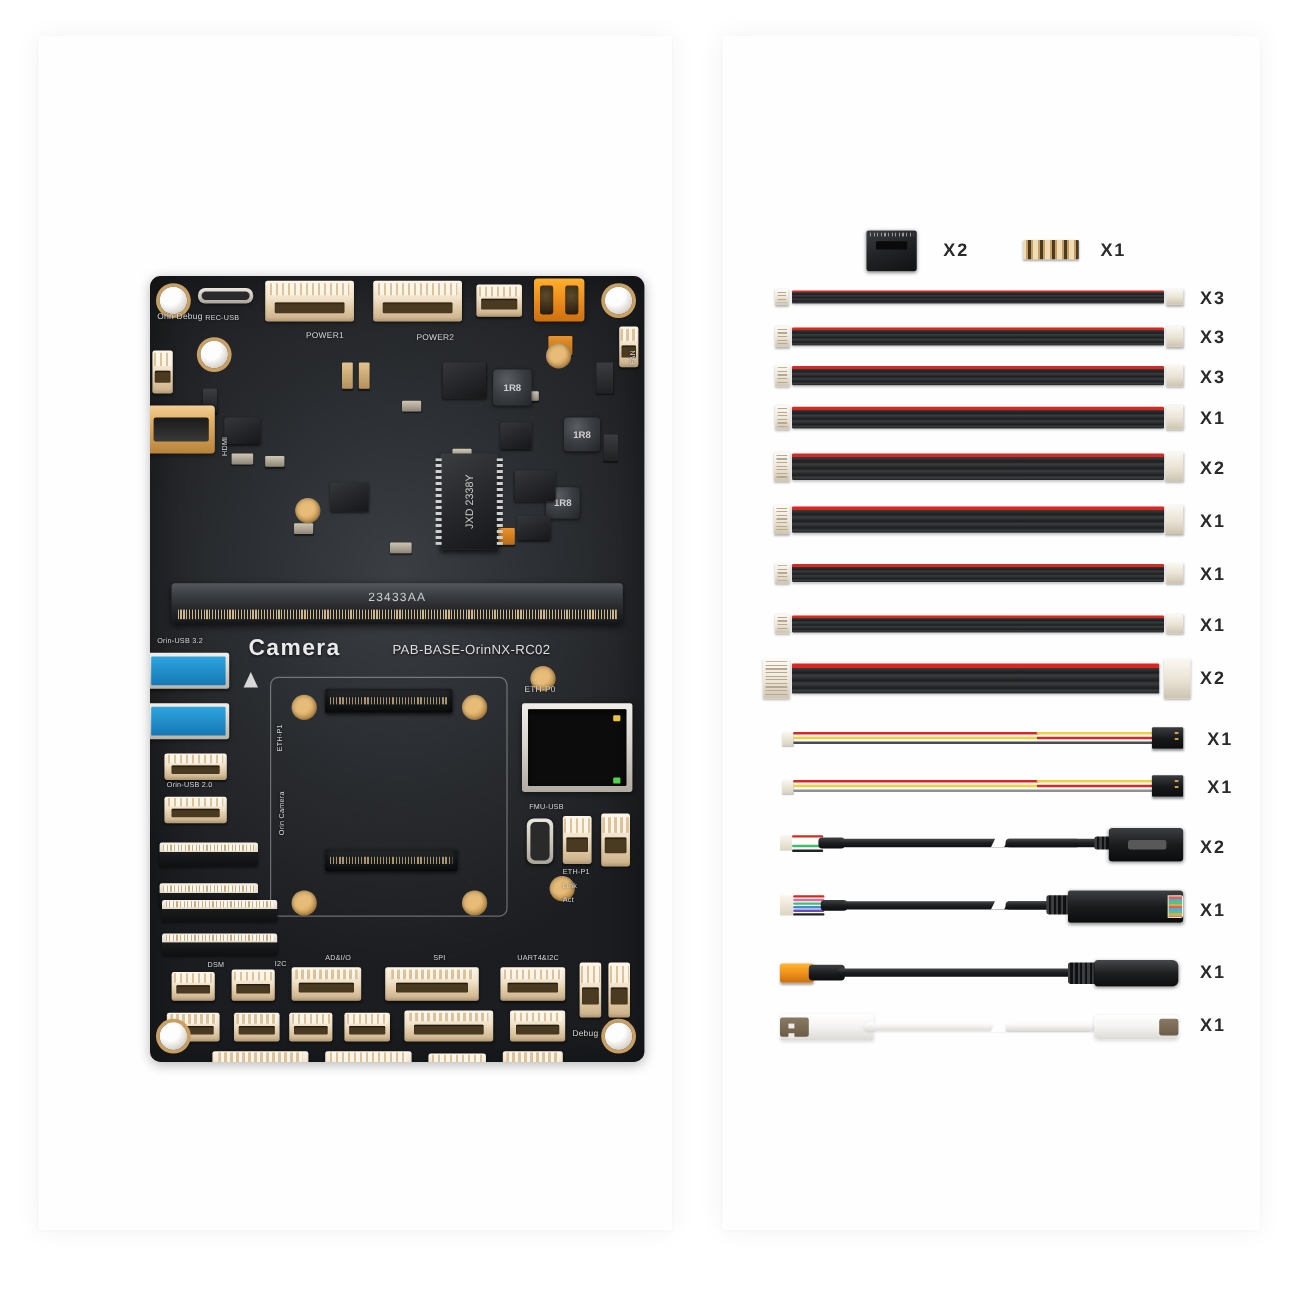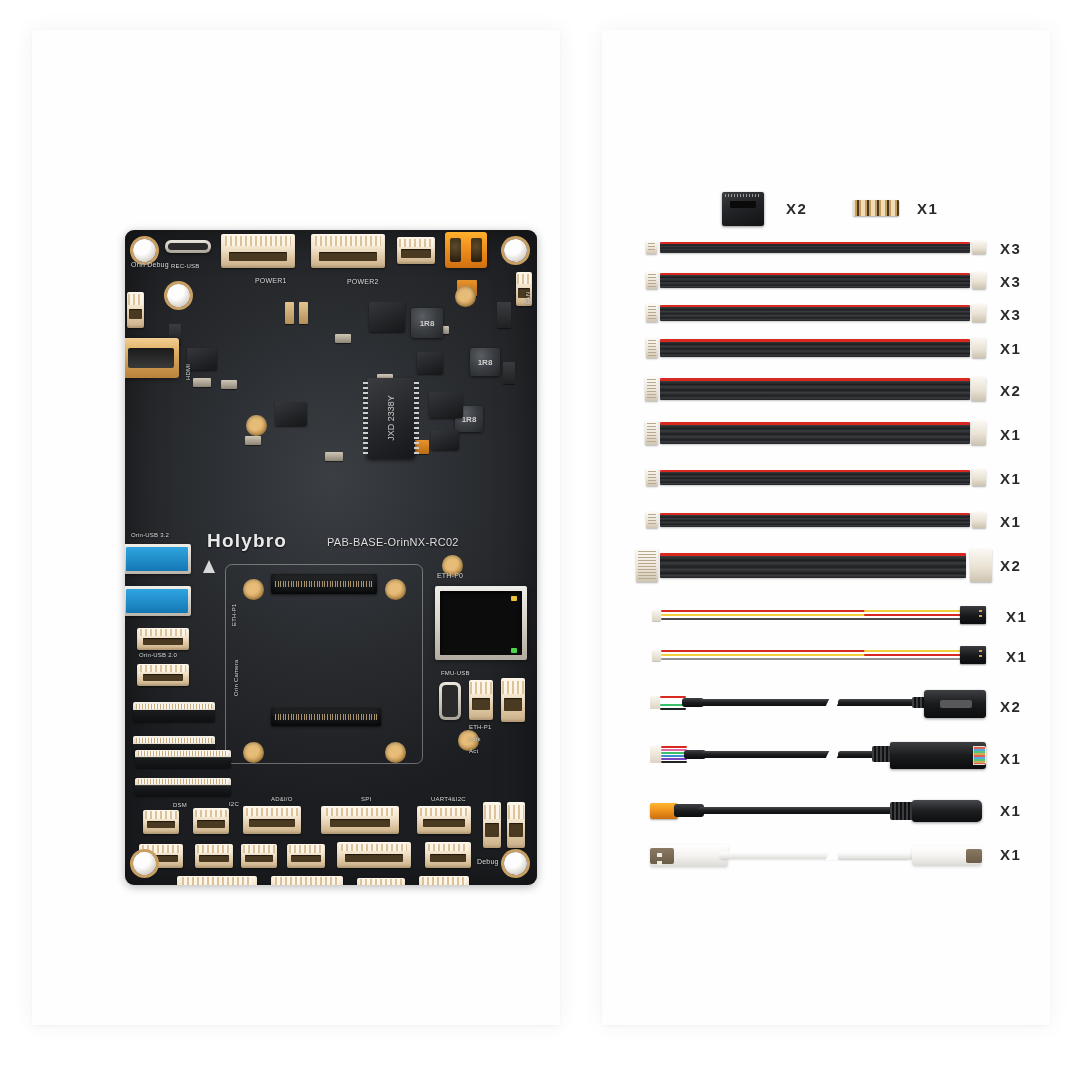--- a/index.html
+++ b/index.html
@@ -434,22 +434,26 @@
         <div class="smd" style="left:200px;top:222px;width:18px;height:9px;"></div>
         <div class="smd dark" style="left:372px;top:72px;width:14px;height:26px;"></div>
         <div class="smd dark" style="left:378px;top:132px;width:12px;height:22px;"></div>
 
         <div id="jxd" style="left:242px;top:148px;width:48px;height:80px;">
           <span class="txt">JXD 2338Y</span>
         </div>
         <div class="chip" style="left:304px;top:162px;width:34px;height:26px;"></div>
         <div class="chip" style="left:306px;top:200px;width:28px;height:20px;"></div>
 
-
-        <div id="brand" style="left:82px;top:300px;">Holybro</div>
+        <div id="te-conn" style="left:18px;top:256px;width:376px;height:34px;">
+          <span class="telabel">23433AA</span>
+          <span class="tepins"></span>
+        </div>
+
+        <div id="brand" style="left:82px;top:300px;">Camera</div>
         <div id="partnum" style="left:202px;top:306px;">PAB-BASE-OrinNX-RC02</div>
 
         <div class="outline" style="left:100px;top:334px;width:196px;height:198px;"></div>
         <div class="somslot" style="left:146px;top:344px;width:106px;height:20px;"></div>
         <div class="somslot" style="left:146px;top:478px;width:110px;height:18px;"></div>
 
         <div class="usb3" style="left:-2px;top:314px;width:68px;height:30px;">
             <i></i>
           </div>
         <div class="usb3" style="left:-2px;top:356px;width:68px;height:30px;">

